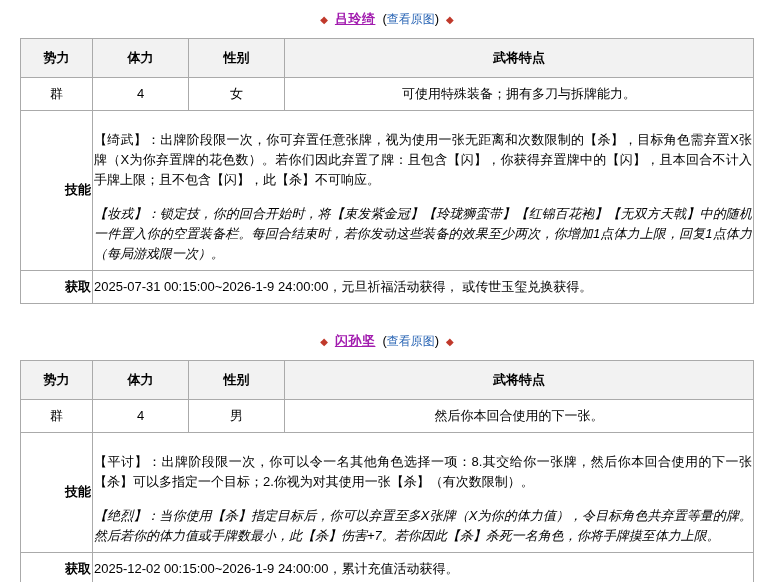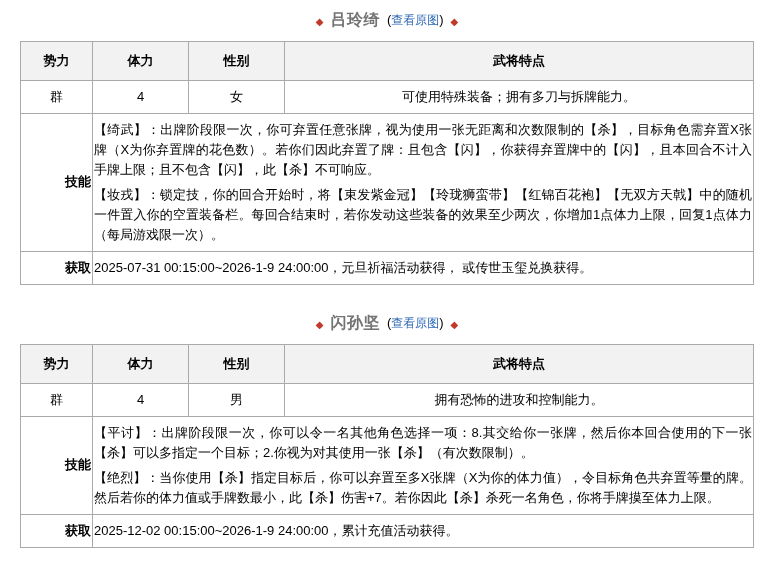--- a/index.html
+++ b/index.html
@@ -30,24 +30,25 @@
     gap: 7px;
     padding: 10px 0 10px 0;
   }
   .diamond {
     color: #c0392b;
     font-size: 10px;
     line-height: 1;
     transform: translateY(1px);
   }
   .card-title {
-    font-size: 16px;
+    font-size: 13px;
     font-weight: bold;
-    color: #737373;
+    color: #a21caf;
     letter-spacing: 0.5px;
+    text-decoration: underline;
   }
   .view-orig {
     font-size: 12px;
     color: #2b66b5;
     text-decoration: none;
     font-weight: normal;
   }
   table.hero {
     border-collapse: collapse;
     width: 734px;
@@ -80,26 +81,27 @@
   }
   td.body {
     text-align: left;
     background: #fff;
   }
   td.trait {
     text-align: center;
     background: #fff;
   }
   .skill-p {
-    margin: 0 0 4px 0;
+    margin: 13px 0 4px 0;
     text-align: justify;
     text-justify: inter-ideograph;
   }
   .skill-p:last-child {
     margin-bottom: 0;
+    font-style: italic;
   }
   .obtain {
     text-align: left;
   }
   .spacer {
     height: 18px;
   }
   .col-faction { width: 72px; }
   .col-hp { width: 96px; }
   .col-gender { width: 96px; }
@@ -173,21 +175,21 @@
         <tr>
           <th class="hdr">势力</th>
           <th class="hdr">体力</th>
           <th class="hdr">性别</th>
           <th class="hdr">武将特点</th>
         </tr>
         <tr>
           <td class="center">群</td>
           <td class="center">4</td>
           <td class="center">男</td>
-          <td class="trait">拥有恐怖的进攻和控制能力。</td>
+          <td class="trait">然后你本回合使用的下一张。</td>
         </tr>
         <tr>
           <td class="label">技能</td>
           <td class="body" colspan="3">
             <p class="skill-p">【平讨】：出牌阶段限一次，你可以令一名其他角色选择一项：8.其交给你一张牌，然后你本回合使用的下一张【杀】可以多指定一个目标；2.你视为对其使用一张【杀】（有次数限制）。</p>
             <p class="skill-p">【绝烈】：当你使用【杀】指定目标后，你可以弃置至多X张牌（X为你的体力值），令目标角色共弃置等量的牌。然后若你的体力值或手牌数最小，此【杀】伤害+7。若你因此【杀】杀死一名角色，你将手牌摸至体力上限。</p>
           </td>
         </tr>
         <tr>
           <td class="label">获取</td>

